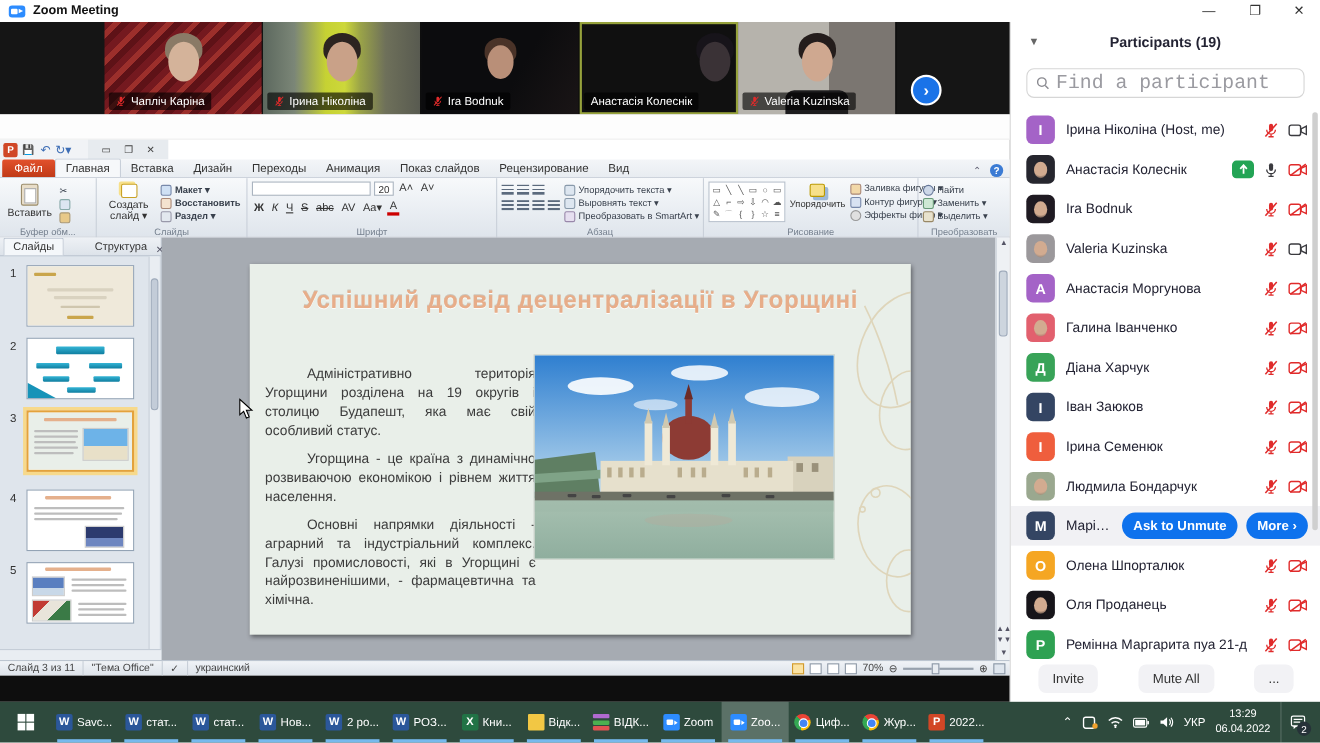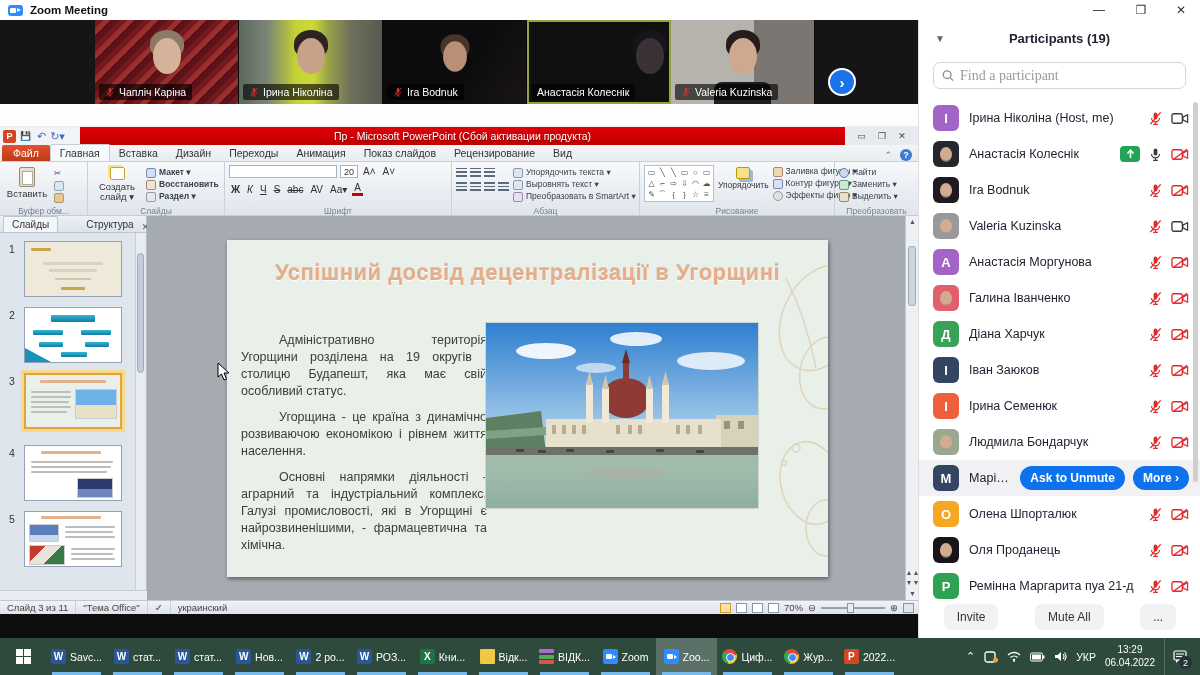--- a/index.html
+++ b/index.html
@@ -118,21 +118,21 @@
   .viewic.sel { background:#fbe3a3; border-color:#d09a2e; }
   #zoomtrack { width:64px; height:2px; background:#97a1ad; position:relative; }
   #zoomknob { position:absolute; left:26px; top:-4px; width:7px; height:10px; background:#e8ecf1; border:1px solid #8a96a5; }
 
   
   #panel { position:absolute; left:918px; top:20px; width:282px; height:618px; background:#fff; border-left:1px solid #ddd; }
   #panel-header { height:36px; display:flex; align-items:center; justify-content:center; position:relative; }
   #panel-title { font-size:13px; font-weight:700; color:#232333; }
   #panel-chevron { position:absolute; left:16px; color:#666; font-size:10px; }
   #search { margin:6px 14px 8px; height:27px; border:1px solid #d6d6d6; border-radius:7px; display:flex; align-items:center; padding:0 8px; gap:6px; }
-  #search input { border:none; outline:none; font-size:14px; color:#333; width:100%; font-family:Liberation Serif, serif; }
+  #search input { border:none; outline:none; font-size:18px; color:#333; width:100%; font-family:Liberation Mono, monospace; }
   #search input::placeholder { color:#9a9aa0; }
   #plist { position:absolute; left:0; top:80px; width:282px; height:504px; overflow:hidden; }
   .prow { height:36px; display:flex; align-items:center; padding:0 12px 0 14px; gap:10px; }
   .prow.hover { background:#f1f1f4; }
   .avatar { width:26px; height:26px; border-radius:6px; color:#fff; font-size:13px; font-weight:700; display:flex; align-items:center; justify-content:center; flex:none; }
   .avatar.photo { position:relative; overflow:hidden; }
   .avatar.photo::after { content:""; position:absolute; left:7px; top:6px; width:12px; height:15px; border-radius:50%; background:radial-gradient(circle at 50% 40%, #d2ab90 0 60%, rgba(0,0,0,.25) 100%); }
   .pname { font-size:12.5px; color:#232333; white-space:nowrap; overflow:hidden; text-overflow:ellipsis; flex:1; }
   .picons { display:flex; align-items:center; gap:8px; flex:none; }
   .zbtn { background:#0e72ed; color:#fff; border:none; border-radius:13px; font-size:12px; font-weight:700; padding:5px 10px; font-family:inherit; white-space:nowrap; }
@@ -235,21 +235,20 @@
 
   <div id="ppt">
     <div id="ppt-blank"></div>
     <div id="ppt-titlebar">
       <div id="qat">
         <div class="qicon" id="ppt-logo">P</div>
         <div class="qicon" id="save-ic">💾</div>
         <div class="qicon" id="undo-ic">↶</div>
         <div class="qicon" id="redo-ic">↻▾</div>
       </div>
-      <div id="redbar">Пр - Microsoft PowerPoint (Сбой активации продукта)</div>
       <div id="ppt-ctl">
         <span>▭</span>
         <span>❐</span>
         <span>✕</span>
       </div>
     </div>
     <div id="ppt-tabsrow">
       <div id="ppt-tabs" style="display:flex;align-items:flex-end;">
           <div class="ptab file">Файл</div>
           <div class="ptab active">Главная</div>

